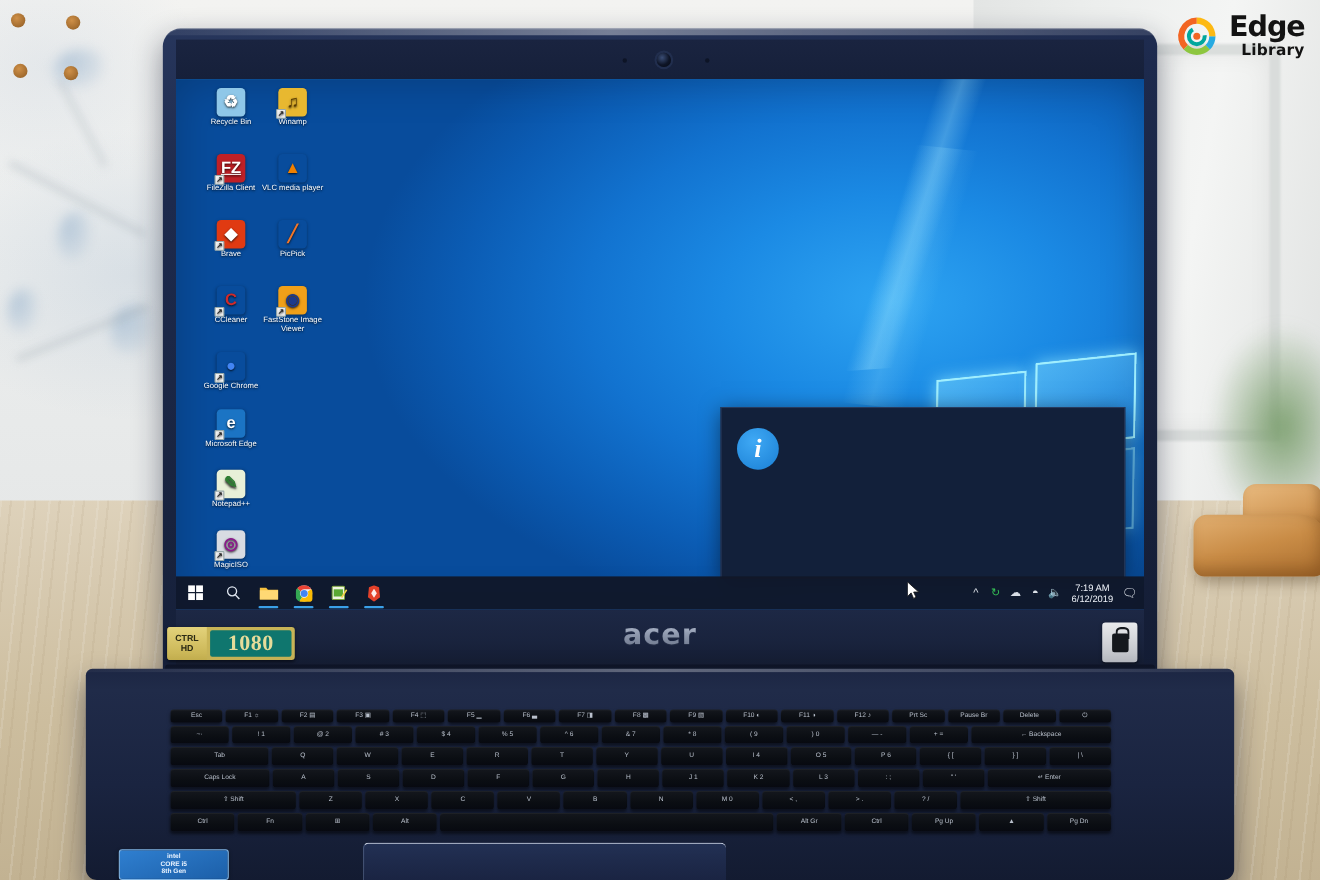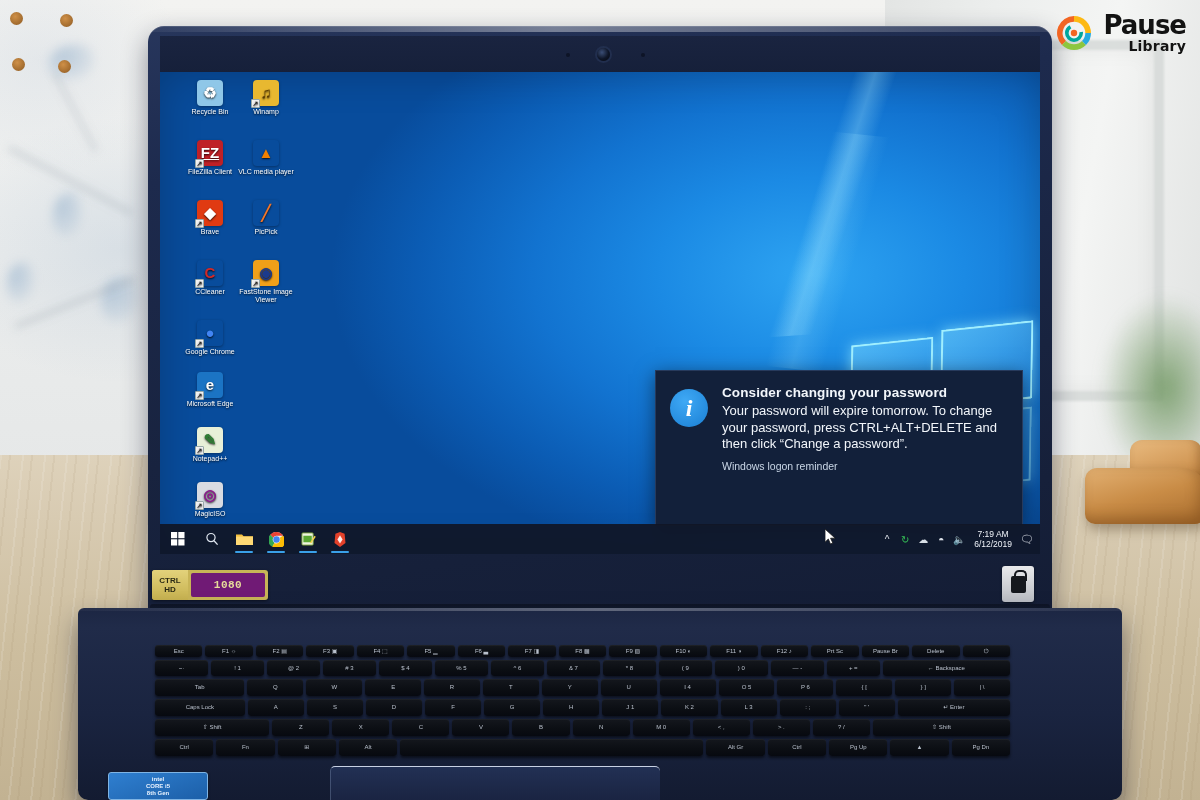--- a/index.html
+++ b/index.html
@@ -236,23 +236,23 @@
     position:absolute; left:152px; top:570px; width:116px; height:30px;
     display:flex; border-radius:3px; overflow:hidden;
     background:#c8b457; box-shadow:0 1px 3px rgba(0,0,0,.5);
   }
   .hd-badge .hd-l{
     width:36px; display:flex; flex-direction:column; align-items:center; justify-content:center;
     color:#2b2a14; font-size:8px; font-weight:bold; line-height:9px;
     background:linear-gradient(180deg,#e3d27b,#c6b14f);
   }
   .hd-badge .hd-r{
-    flex:1; background:#701a75; display:flex; align-items:center; justify-content:center;
-    color:#e6dc9a; font-size:11px; font-weight:bold; letter-spacing:.5px;
-    font-family:Liberation Mono, monospace;
+    flex:1; background:#0f766e; display:flex; align-items:center; justify-content:center;
+    color:#e6dc9a; font-size:20px; font-weight:bold; letter-spacing:.5px;
+    font-family:Liberation Serif, serif;
     border-radius:2px; margin:3px;
   }
   .fp-badge{
     position:absolute; left:1002px; top:566px; width:32px; height:36px;
     background:linear-gradient(180deg,#e9eaec,#b9bcc2); border-radius:3px;
     display:flex; align-items:center; justify-content:center;
     box-shadow:0 1px 3px rgba(0,0,0,.45);
   }
   .fp-badge .lock{
     width:15px; height:17px; border-radius:2px; background:#15181d; position:relative;
@@ -417,25 +417,20 @@
           <span class="lbl">Notepad++</span>
         </div>
         <div class="dicon" style="left: 14px; top: 410px;">
           <div class="glyph" style="background: rgb(216, 219, 226); color: rgb(139, 26, 139);">◎<span class="shortcut">↗</span></div>
           <span class="lbl">MagicISO</span>
         </div>
       </div>
 
     <div class="toast">
       <div class="toast-ic">i</div>
-      <div class="toast-body">
-        <div class="toast-title">Consider changing your password</div>
-        <div class="toast-msg">Your password will expire tomorrow. To change your password, press CTRL+ALT+DELETE and then click “Change a password”.</div>
-        <div class="toast-src">Windows logon reminder</div>
-      </div>
     </div>
 
     <div class="taskbar">
       <div class="tb-btn pin">
         <svg width="14" height="14" viewBox="0 0 14 14">
           <rect x="0" y="0" width="6.2" height="6.2" fill="#fff"></rect>
             <rect x="7.3" y="0" width="6.2" height="6.2" fill="#fff"></rect>
           <rect x="0" y="7.3" width="6.2" height="6.2" fill="#fff"></rect>
             <rect x="7.3" y="7.3" width="6.2" height="6.2" fill="#fff"></rect>
         </svg>
@@ -488,20 +483,23 @@
         <div class="tray-ic">🔈</div>
         <div class="clock">
           <div>7:19 AM</div>
           <div>6/12/2019</div>
         </div>
         <div class="tray-ic" style="font-size:11px;">🗨</div>
       </div>
     </div>
   </div>
 
+  <div class="bezel-bottom">
+    <div class="acer">acer</div>
+  </div>
 
   <div class="hd-badge">
     <div class="hd-l">
       <span>CTRL</span>
       <span>HD</span>
     </div>
     <div class="hd-r">1080</div>
   </div>
 
   <div class="fp-badge">
@@ -621,16 +619,16 @@
     <svg width="40" height="40" viewBox="0 0 40 40">
       <path d="M20 3a17 17 0 0 0-12 29l4-4A11.3 11.3 0 0 1 20 8.7z" fill="#f26522"></path>
       <path d="M32 32A17 17 0 0 1 8 32l4-4a11.3 11.3 0 0 0 16 0z" fill="#8dc63f"></path>
       <path d="M37 20a17 17 0 0 1-5 12l-4-4A11.3 11.3 0 0 0 31.3 20z" fill="#27aae1"></path>
       <path d="M20 8.7A11.3 11.3 0 0 1 31.3 20H37A17 17 0 0 0 20 3z" fill="#fdb913"></path>
       <circle cx="20" cy="20" r="7.2" fill="none" stroke="#00a79d" stroke-width="3.6" stroke-dasharray="30 14"></circle>
       <circle cx="20" cy="20" r="3.2" fill="#f26522"></circle>
     </svg>
   </div>
   <div class="wm-text">
-    <div class="wm-t1">Pause</div>
+    <div class="wm-t1">Edge</div>
     <div class="wm-t2">Library</div>
   </div>
 </div>
 
 </body></html>

